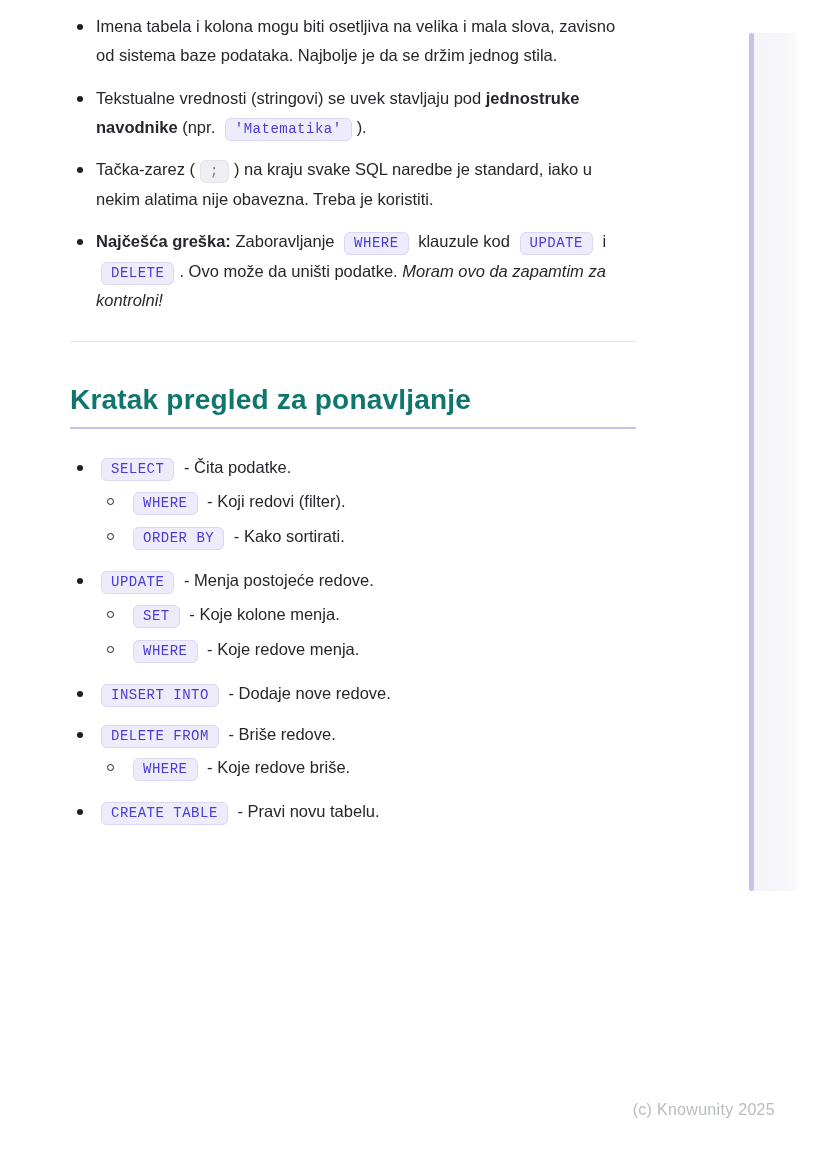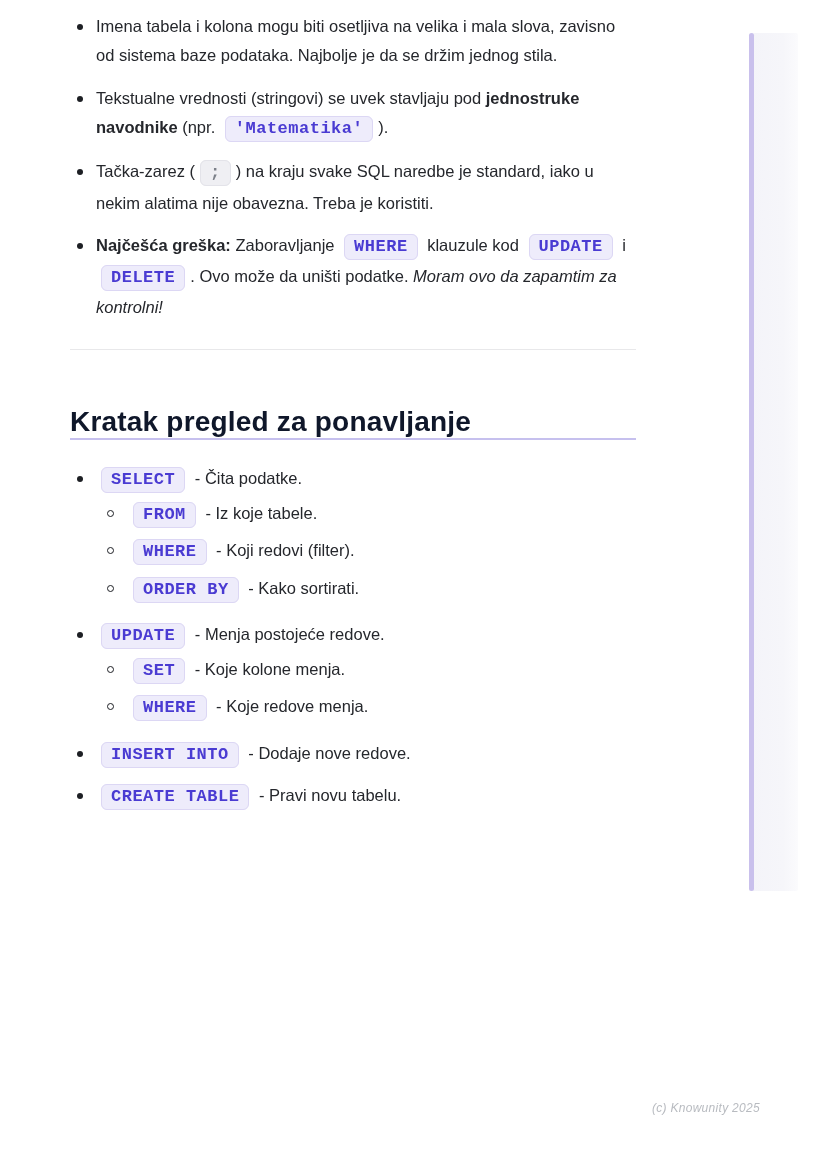--- a/index.html
+++ b/index.html
@@ -18,34 +18,34 @@
   ul.bullets>li{
     position:relative;padding-left:26px;margin-bottom:13px;
     font-size:16.5px;line-height:1.78;
   }
   ul.bullets>li::before{
     content:"";position:absolute;left:7px;top:12px;
     width:6px;height:6px;border-radius:50%;background:#1d1f24;
   }
   .code-badge{
     font-family:"Liberation Mono","DejaVu Sans Mono",monospace;
-    font-weight:bold;font-size:17px;letter-spacing:.5px;
+    font-weight:normal;font-size:14px;letter-spacing:.5px;
     color:#4a3bd2;background:#eeecfb;
     border:1px solid #dcd7f4;border-radius:6px;
     padding:2px 9px 3px;margin:0 5px;white-space:nowrap;
   }
   .code-badge.gray{
     color:#7c8089;background:#efeff3;border-color:#e3e3e9;
   }
   hr.divider{
     border:none;border-top:1px solid #e8e8ea;margin:26px 0 0;
   }
   h2.section-heading{
-    font-size:28px;font-weight:bold;color:#0f172a;
-    margin:56px 0 0;
+    font-size:28px;font-weight:bold;color:#0f766e;
+    margin:42px 0 0;padding-bottom:11px;
     border-bottom:2px solid #c6c0ee;
     letter-spacing:.2px;
   }
   ul.review{list-style:none;margin:24px 0 0;padding:0;font-size:16.5px;}
   ul.review>li{
     position:relative;padding-left:26px;margin-bottom:11px;line-height:1.78;
   }
   ul.review>li::before{
     content:"";position:absolute;left:7px;top:12px;
     width:6px;height:6px;border-radius:50%;background:#1d1f24;
@@ -62,22 +62,22 @@
   .right-strip{
     position:absolute;left:749px;top:33px;width:49px;height:858px;
     background:linear-gradient(90deg,#f4f4f9 0%,#f6f6fa 70%,#fbfbfd 100%);
     border-radius:2px;
   }
   .right-strip .bar{
     position:absolute;left:0;top:0;width:5px;height:100%;
     background:#c9c0ec;border-radius:3px;
   }
   .footer{
-    position:absolute;right:68px;top:1101px;
-    font-size:12px;color:#b8bbc0;letter-spacing:.3px;font-style:italic;
+    position:absolute;right:53px;top:1101px;
+    font-size:16px;color:#b8bbc0;letter-spacing:.3px;
   }
   strong{font-weight:bold;}
   em{font-style:italic;}
 </style>
 </head>
 <body>
 
 <div class="page">
 
   <div class="content">
@@ -88,29 +88,31 @@
         <li><span>Tačka-zarez (</span><code class="code-badge gray">;</code><span>) na kraju svake SQL naredbe je standard, iako u nekim alatima nije obavezna. Treba je koristiti.</span></li>
         <li><strong>Najčešća greška:</strong><span> Zaboravljanje </span><code class="code-badge">WHERE</code><span> klauzule kod </span><code class="code-badge">UPDATE</code><span> i </span><code class="code-badge">DELETE</code><span>. Ovo može da uništi podatke. </span><em>Moram ovo da zapamtim za kontrolni!</em></li>
       </ul>
 
     <hr class="divider">
 
     <h2 class="section-heading">Kratak pregled za ponavljanje</h2>
 
     <ul class="review" id="review-list">
         <li><code class="code-badge">SELECT</code><span> - Čita podatke.</span><ul class="sub">
-            <li><code class="code-badge">FROM</code><span> - Iz koje tabele.</span></li>
             <li><code class="code-badge">WHERE</code><span> - Koji redovi (filter).</span></li>
             <li><code class="code-badge">ORDER BY</code><span> - Kako sortirati.</span></li>
           </ul></li>
         <li><code class="code-badge">UPDATE</code><span> - Menja postojeće redove.</span><ul class="sub">
             <li><code class="code-badge">SET</code><span> - Koje kolone menja.</span></li>
             <li><code class="code-badge">WHERE</code><span> - Koje redove menja.</span></li>
           </ul></li>
         <li><code class="code-badge">INSERT INTO</code><span> - Dodaje nove redove.</span></li>
+        <li><code class="code-badge">DELETE FROM</code><span> - Briše redove.</span><ul class="sub">
+            <li><code class="code-badge">WHERE</code><span> - Koje redove briše.</span></li>
+          </ul></li>
         <li><code class="code-badge">CREATE TABLE</code><span> - Pravi novu tabelu.</span></li>
       </ul>
 
   </div>
 
   <div class="right-strip">
     <div class="bar"></div>
   </div>
 
   <div class="footer">(c) Knowunity 2025</div>

